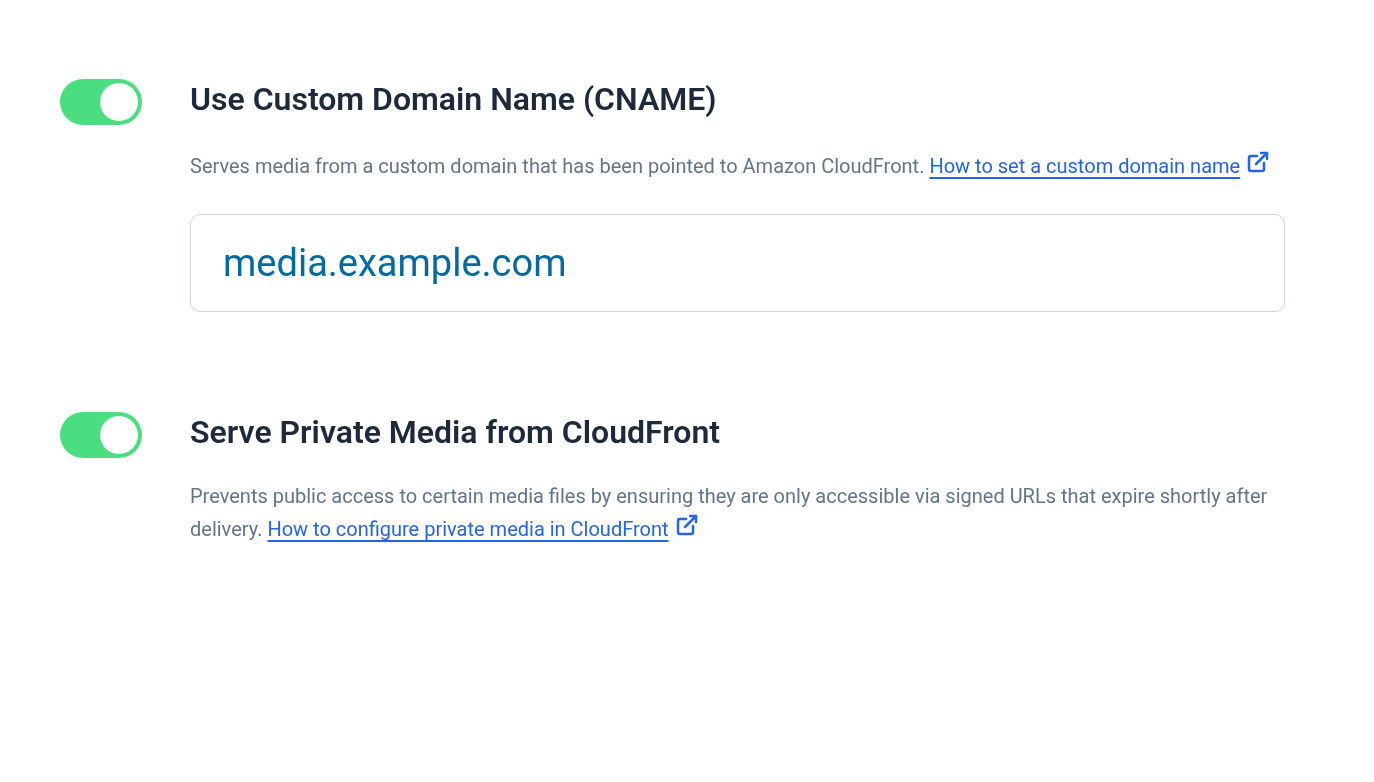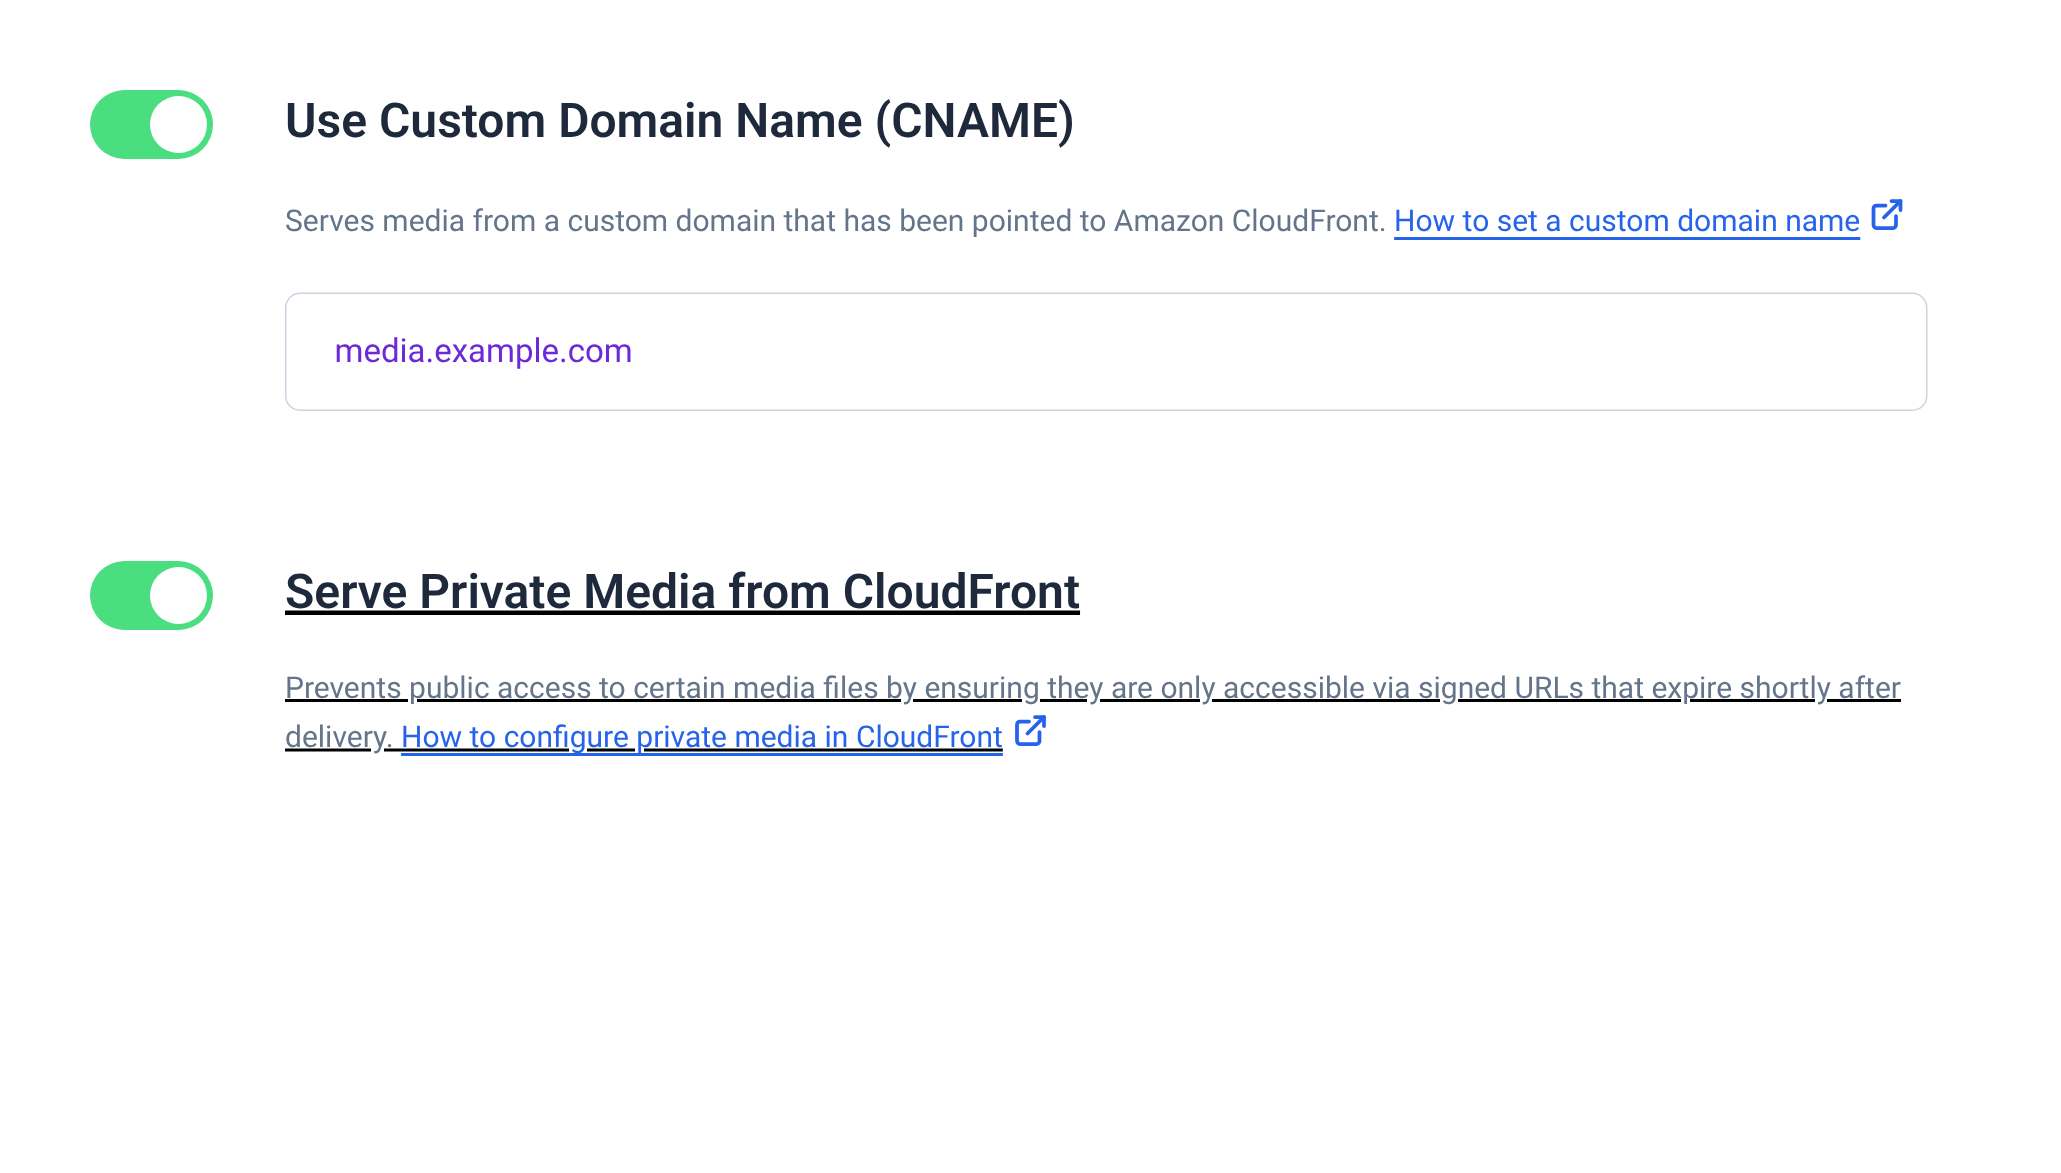--- a/index.html
+++ b/index.html
@@ -11,24 +11,24 @@
       font-family: -apple-system, BlinkMacSystemFont, "Segoe UI", Roboto, Helvetica, Arial, sans-serif;
       background: #ffffff;
       padding: 60px 60px;
       width: 1374px;
     }
     .setting-group {
       display: flex;
       align-items: flex-start;
       gap: 48px;
       margin-bottom: 100px;
+      margin-top: 19px;
     }
     .setting-group:last-child {
       margin-bottom: 0;
-      text-decoration: underline;
     }
     .toggle-wrapper {
       flex-shrink: 0;
       padding-top: 0px;
     }
     .toggle {
       position: relative;
       width: 82px;
       height: 46px;
       background: #4ade80;
@@ -77,22 +77,22 @@
       top: 1px;
     }
     .external-link-icon svg {
       width: 24px;
       height: 24px;
     }
     .text-input {
       width: 100%;
       max-width: 1095px;
       padding: 26px 32px;
-      font-size: 22px;
-      color: #6d28d9;
+      font-size: 38px;
+      color: #0369a1;
       border: 1px solid #cbd5e1;
       border-radius: 10px;
       background: #ffffff;
       font-family: inherit;
     }
   </style>
 </head>
 <body>
 
 <div class="setting-group">

